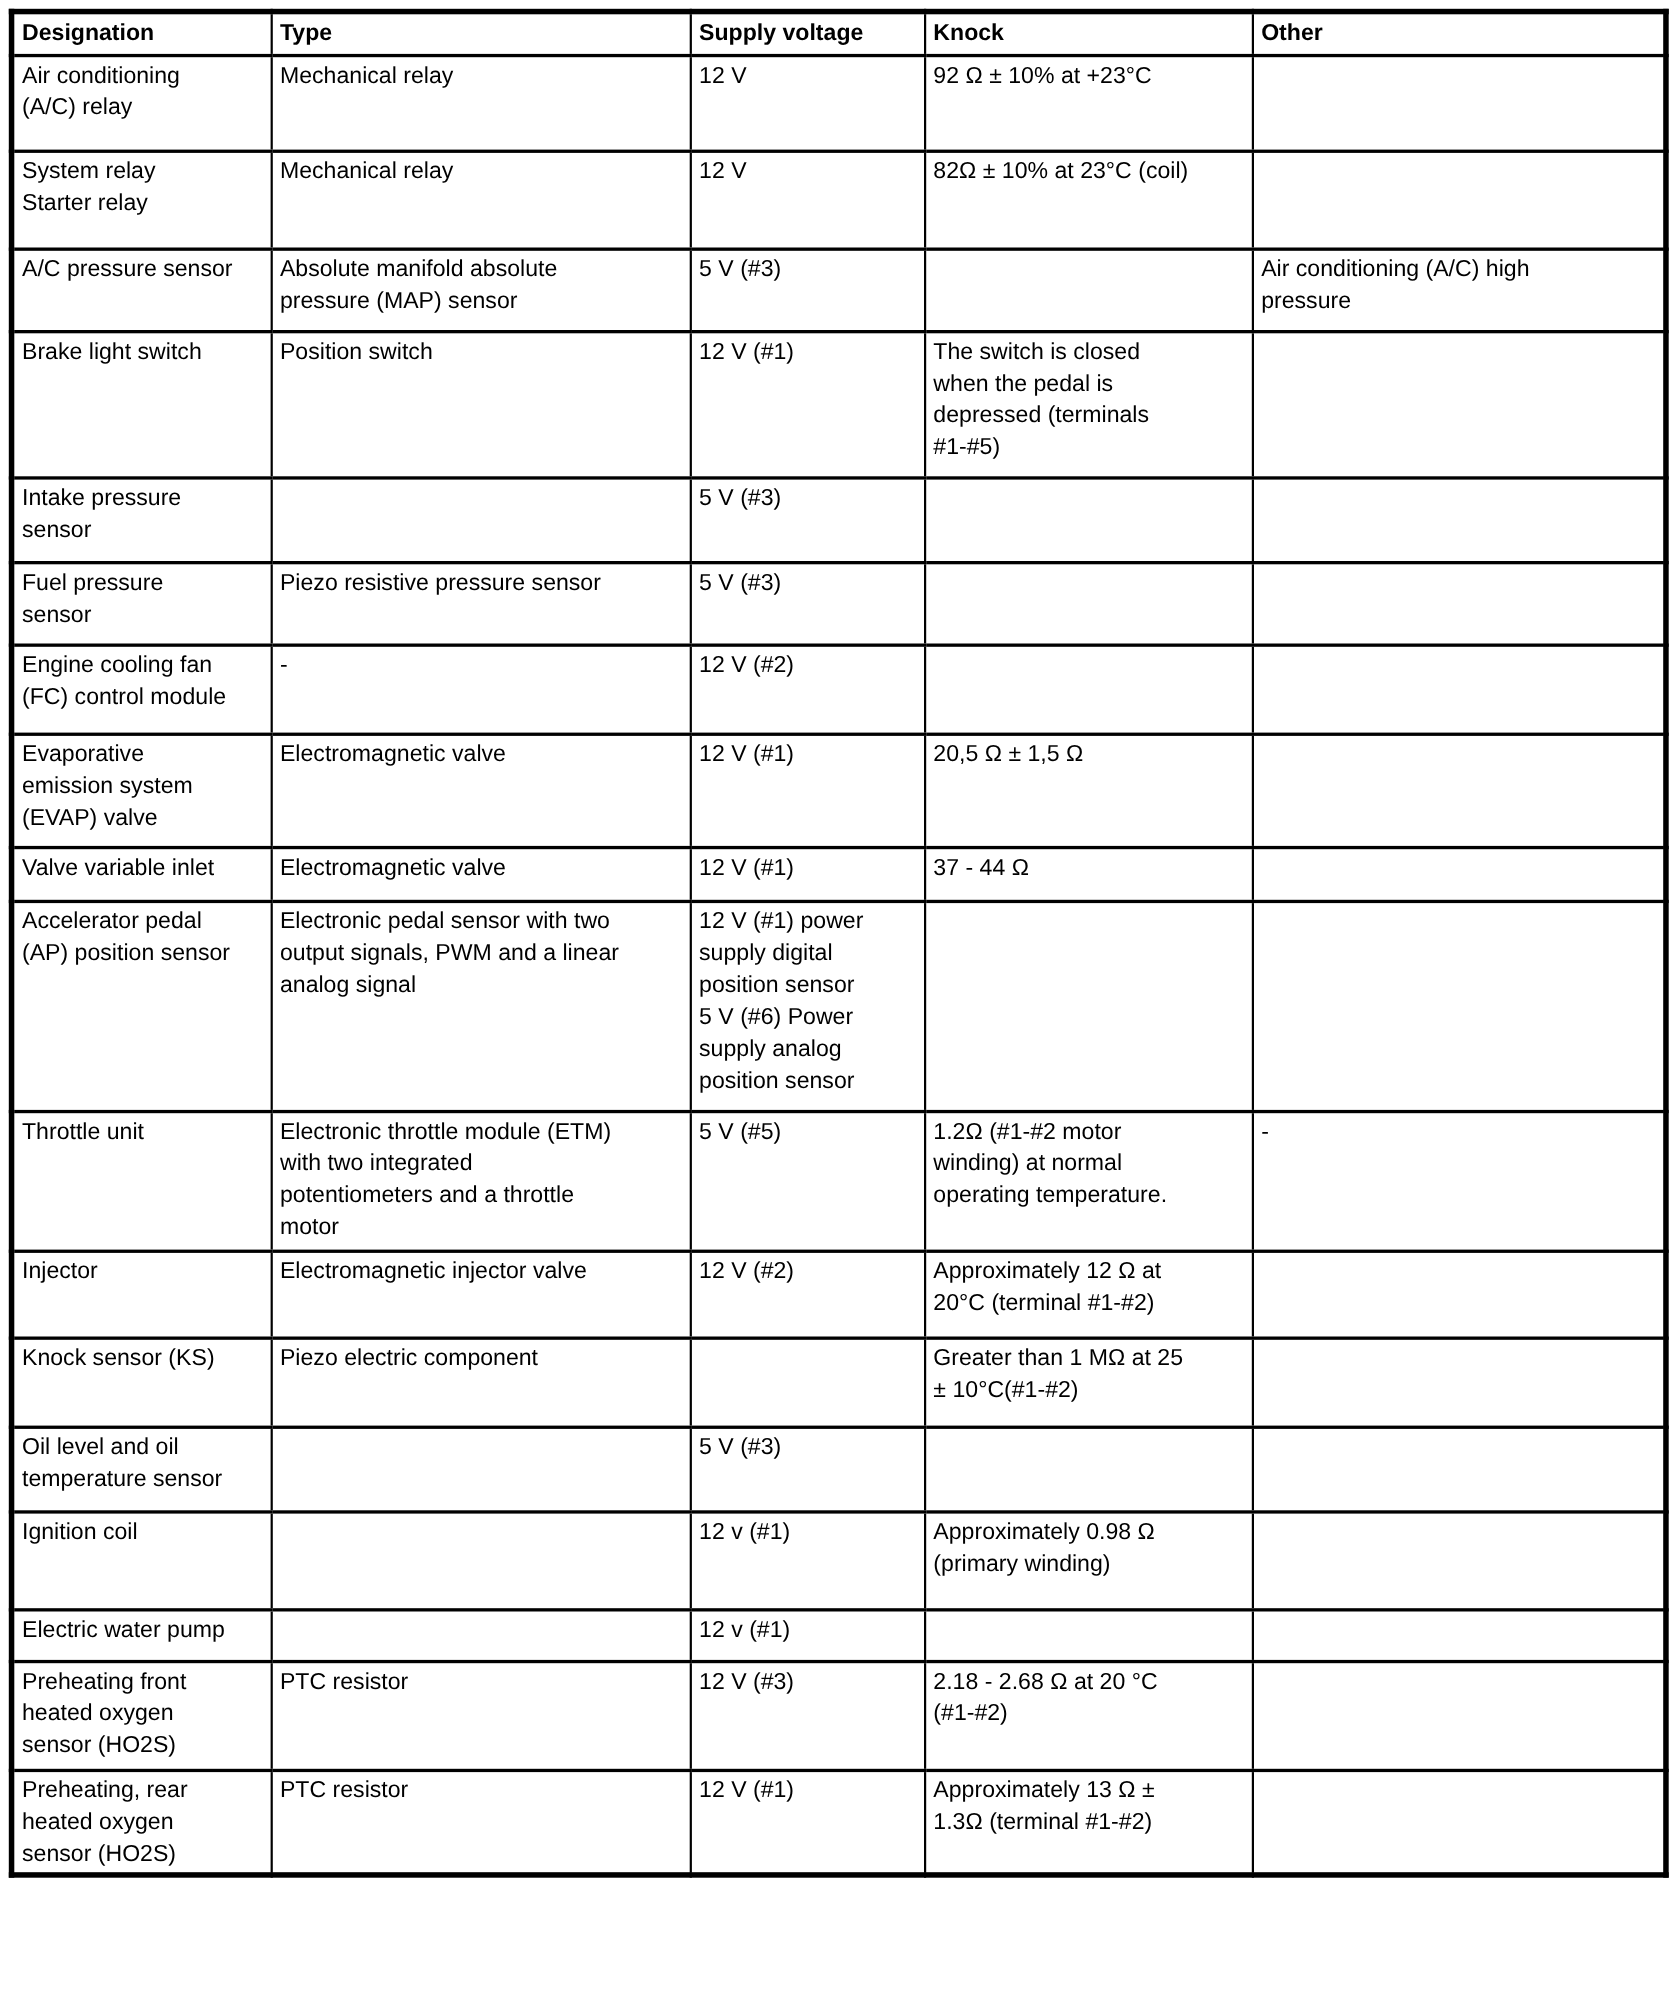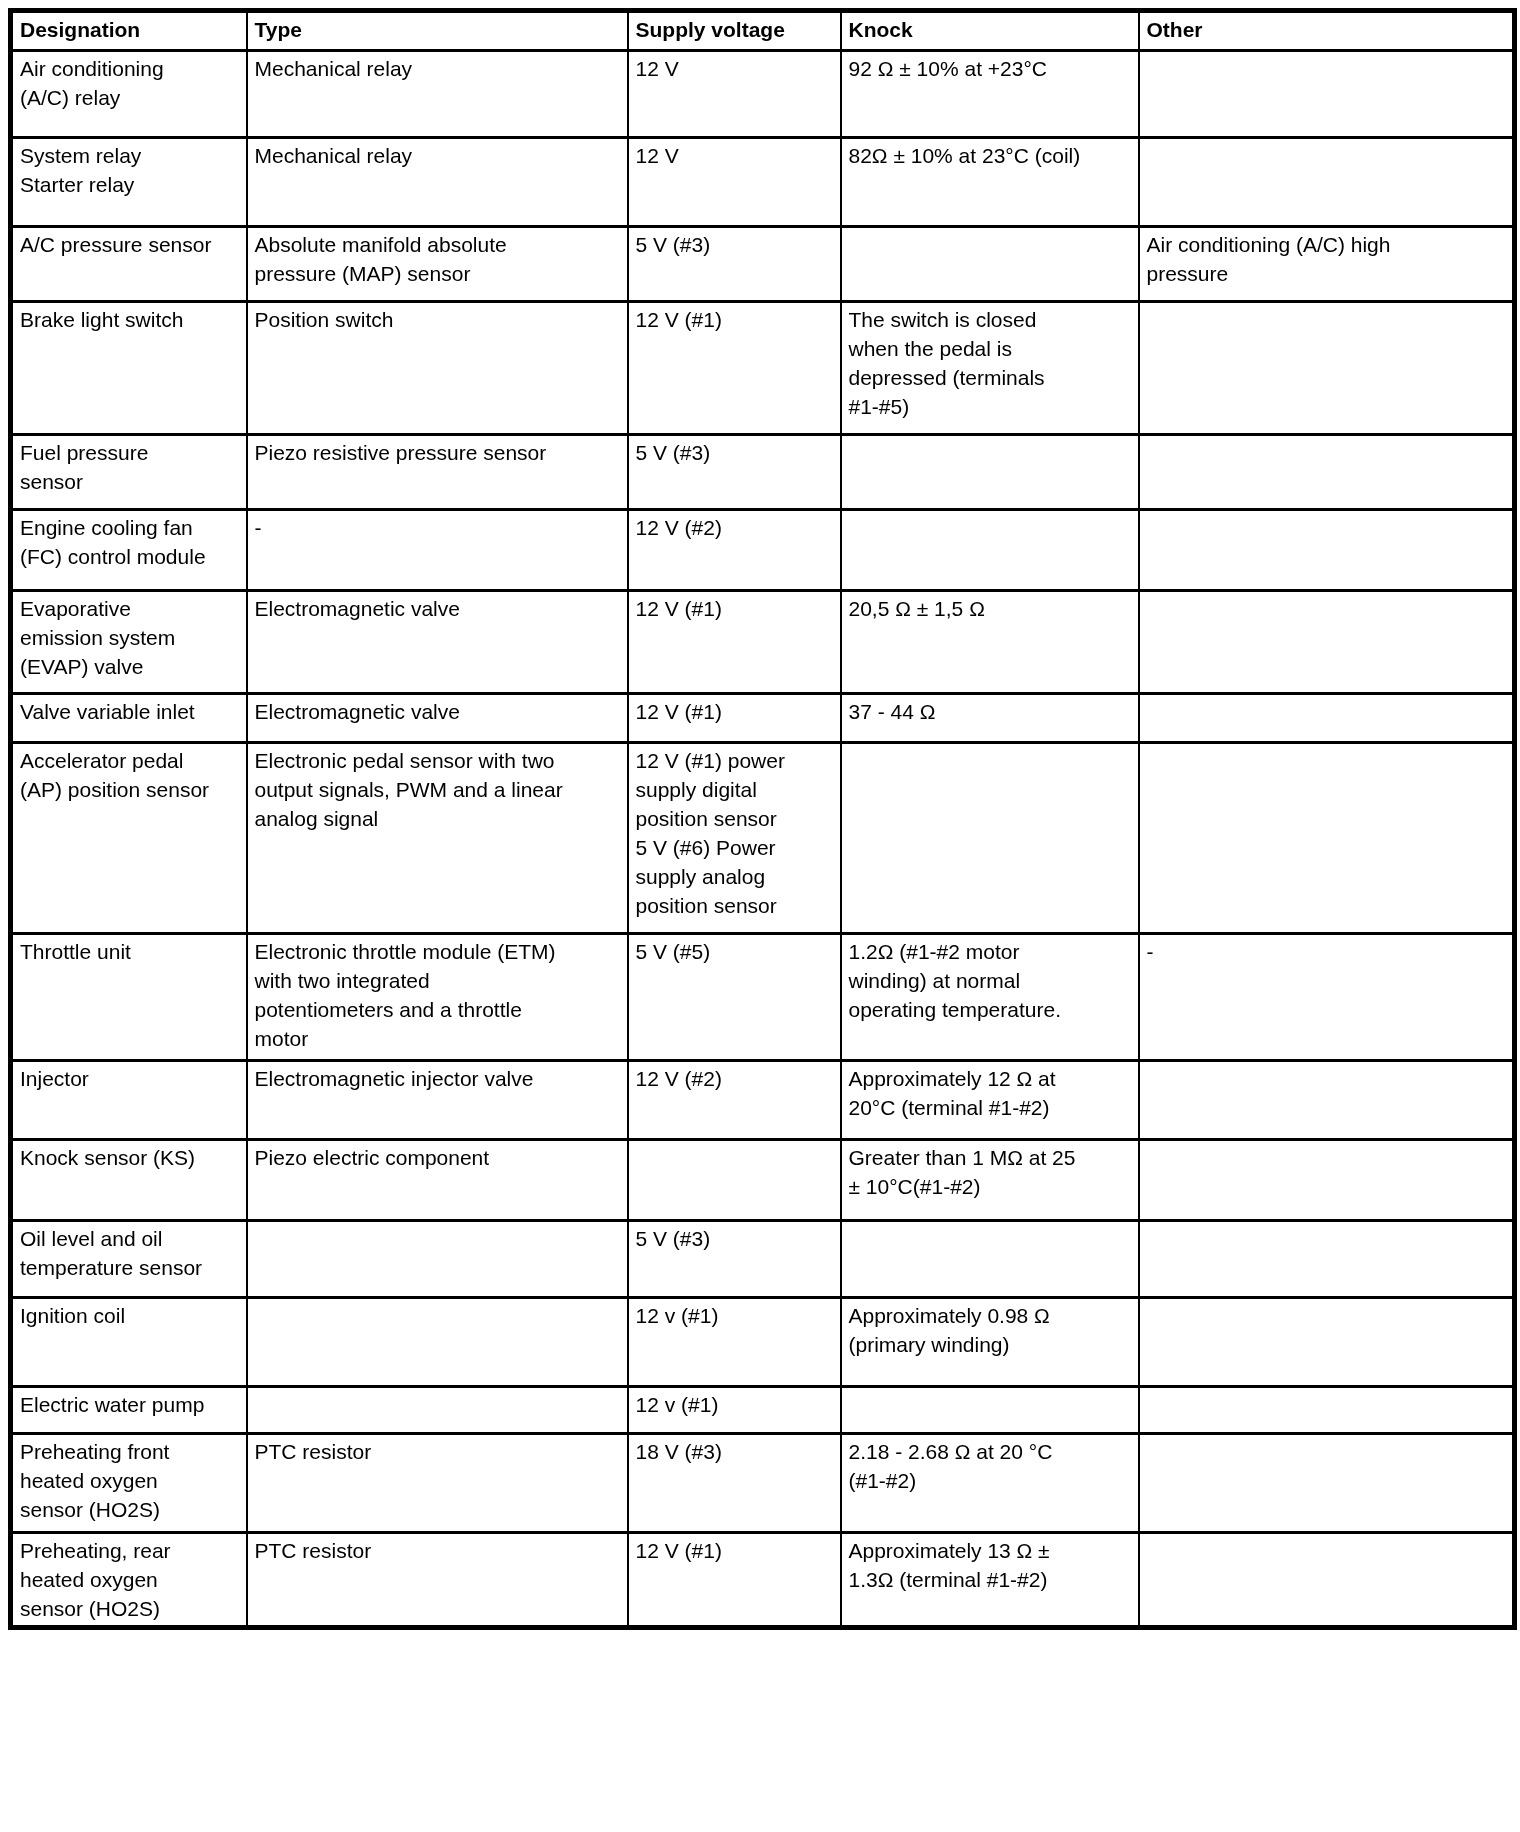--- a/index.html
+++ b/index.html
@@ -99,20 +99,28 @@
           <td style="height: 126px;">Brake light switch</td>
           <td>Position switch</td>
           <td>12 V (#1)</td>
           <td>The switch is closed
 when the pedal is
 depressed (terminals
 #1-#5)</td>
           <td></td>
         </tr>
         <tr>
+          <td style="height: 70px;">Intake pressure
+sensor</td>
+          <td></td>
+          <td>5 V (#3)</td>
+          <td></td>
+          <td></td>
+        </tr>
+        <tr>
           <td style="height: 68px;">Fuel pressure
 sensor</td>
           <td>Piezo resistive pressure sensor</td>
           <td>5 V (#3)</td>
           <td></td>
           <td></td>
         </tr>
         <tr>
           <td style="height: 74px;">Engine cooling fan
 (FC) control module</td>
@@ -201,21 +209,21 @@
           <td></td>
           <td>12 v (#1)</td>
           <td></td>
           <td></td>
         </tr>
         <tr>
           <td style="height: 92px;">Preheating front
 heated oxygen
 sensor (HO2S)</td>
           <td>PTC resistor</td>
-          <td>18 V (#3)</td>
+          <td>12 V (#3)</td>
           <td>2.18 - 2.68 Ω at 20 °C
 (#1-#2)</td>
           <td></td>
         </tr>
         <tr>
           <td style="height: 82px;">Preheating, rear
 heated oxygen
 sensor (HO2S)</td>
           <td>PTC resistor</td>
           <td>12 V (#1)</td>

